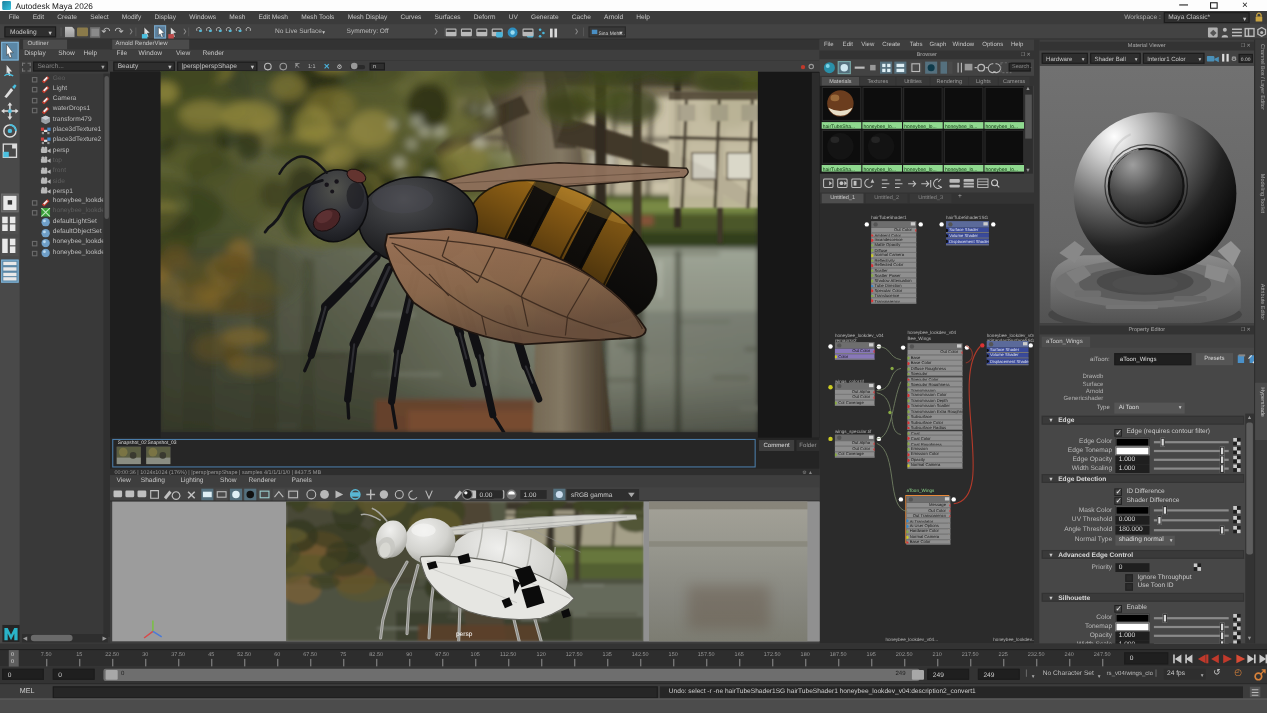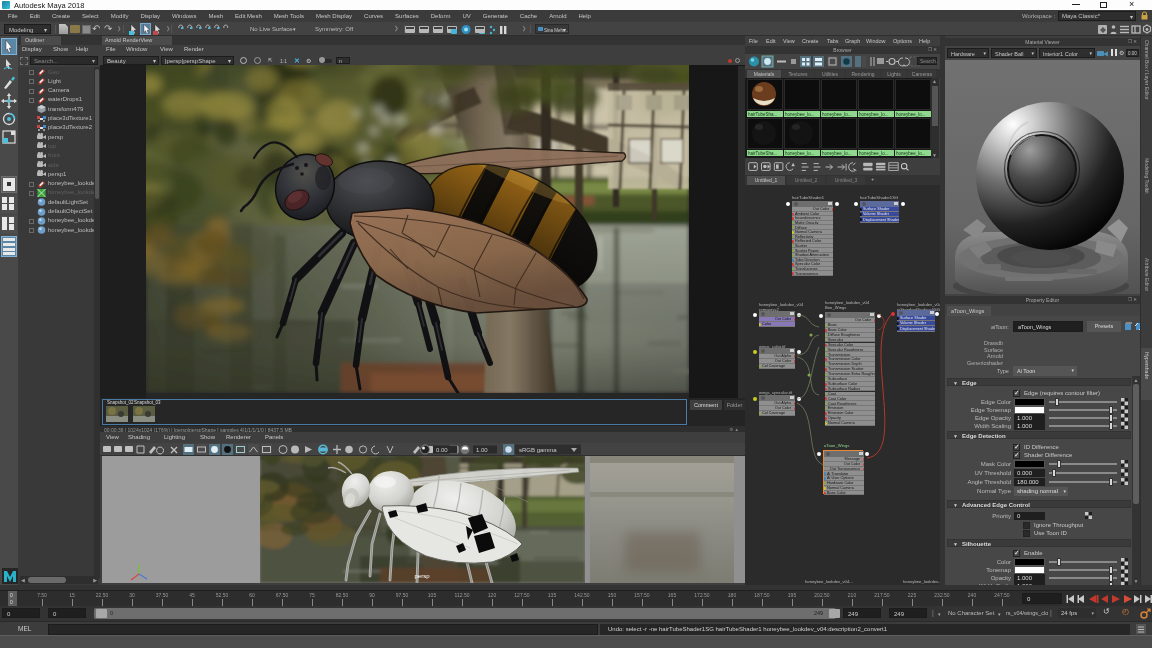--- a/index.html
+++ b/index.html
@@ -7,21 +7,21 @@
 .a{position:absolute}
 .tx{color:#c6c6c6;font-size:7px;white-space:nowrap}.t65{font-size:6px}.t6{font-size:5.5px}.t55{font-size:5px}.t5{font-size:4.5px}
 .ib{background:#2a2a2a;border:1px solid #1c1c1c;color:#c6c6c6}
 .mi{display:inline-block;margin-right:12px}
 .sep{background:#555;width:1px}
 </style></head>
 <body>
 
 <div class="a" style="left:0;top:0;width:1152px;height:10px;background:#fdfdfd">
  <div class="a" style="left:2px;top:1px;width:8px;height:8px;background:linear-gradient(135deg,#1b7f9e,#35c3e0);border-radius:1px"></div>
- <div class="a" style="left:14px;top:0.5px;color:#161616;font-size:7.5px">Autodesk Maya 2018</div>
+ <div class="a" style="left:14px;top:0.5px;color:#161616;font-size:7.5px">Autodesk Maya 2026</div>
  <div class="a" style="left:1072px;top:4px;width:8px;height:1px;background:#222"></div>
  <div class="a" style="left:1100px;top:2px;width:7px;height:6px;border:1px solid #222"></div>
  <div class="a" style="left:1129px;top:1px;color:#111;font-size:9px;line-height:7px">×</div>
 </div>
 
 <div class="a" style="left:0;top:10px;width:1152px;height:12px;background:#3b3b3b">
  <div class="a tx" style="left:8px;top:3px;font-size:6px">
   <span class="mi">File</span><span class="mi">Edit</span><span class="mi">Create</span><span class="mi">Select</span><span class="mi">Modify</span><span class="mi">Display</span><span class="mi">Windows</span><span class="mi">Mesh</span><span class="mi">Edit Mesh</span><span class="mi">Mesh Tools</span><span class="mi">Mesh Display</span><span class="mi">Curves</span><span class="mi">Surfaces</span><span class="mi">Deform</span><span class="mi">UV</span><span class="mi">Generate</span><span class="mi">Cache</span><span class="mi">Arnold</span><span class="mi">Help</span>
  </div>
  <div class="a tx" style="left:1022px;top:3px;color:#b0b0b0;font-size:6px">Workspace :</div>

